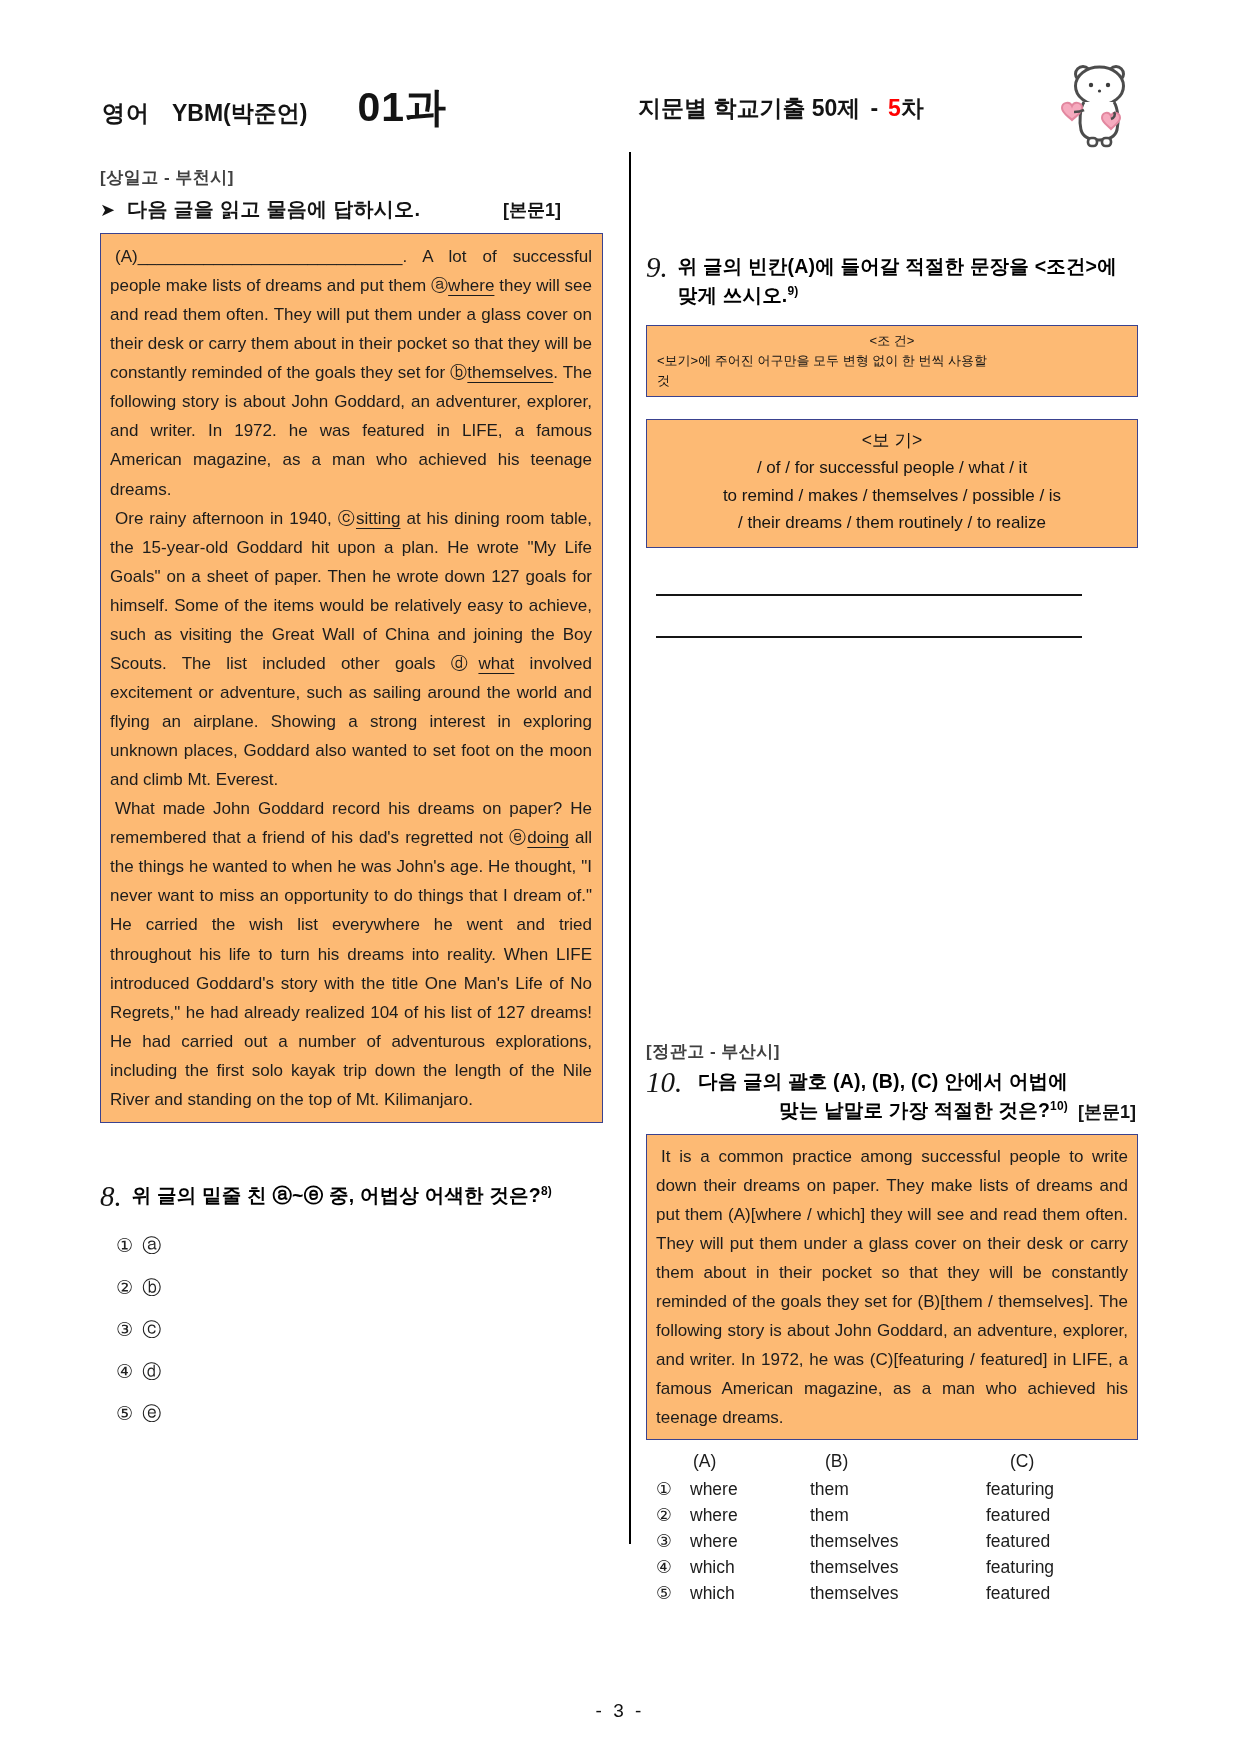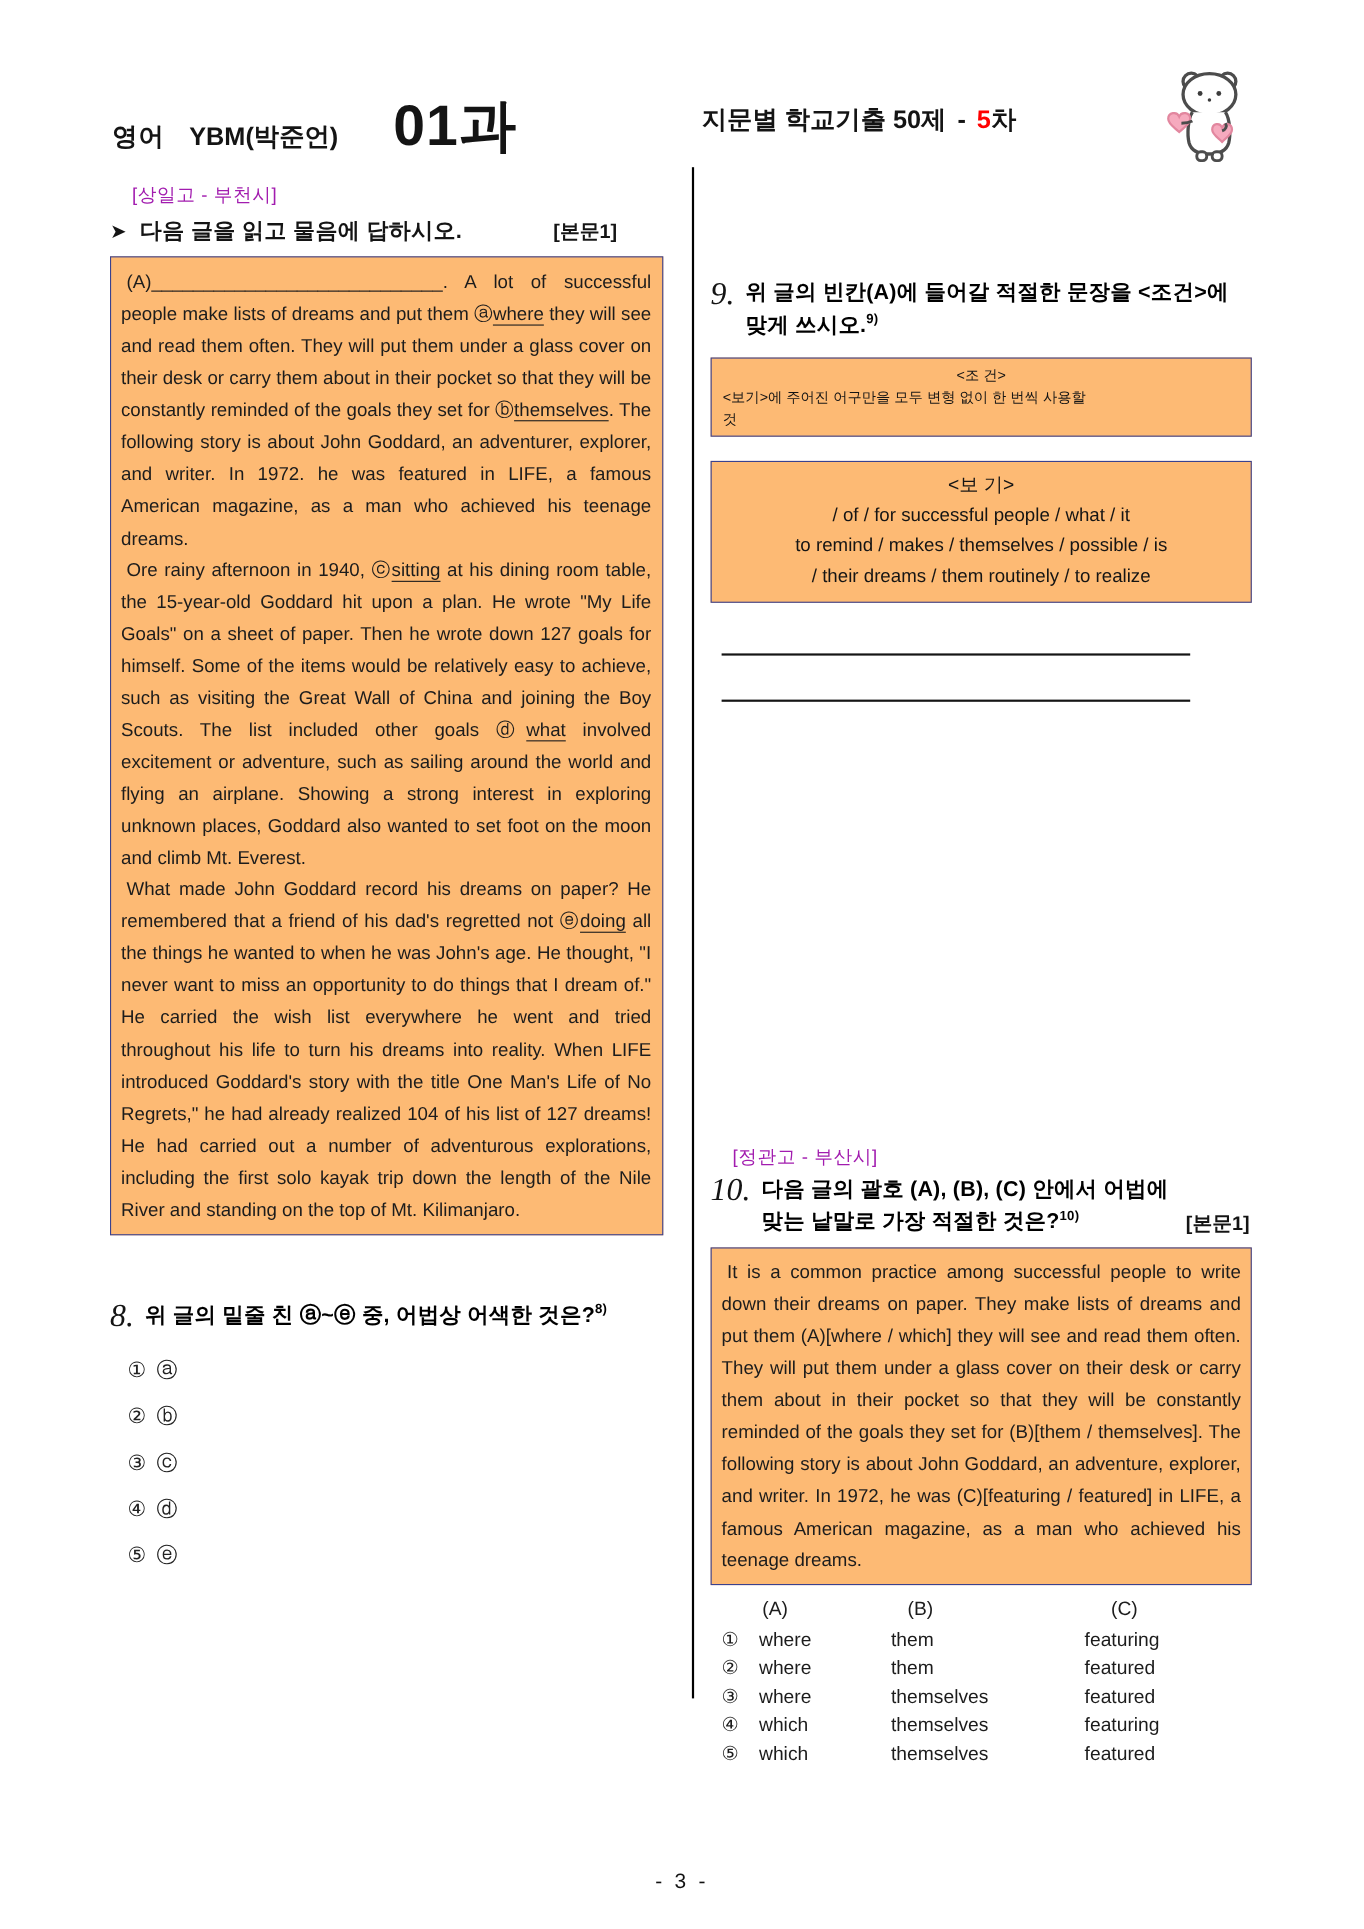--- a/index.html
+++ b/index.html
@@ -5,29 +5,29 @@
   * { margin:0; padding:0; box-sizing:border-box; }
   html,body { background:#ffffff; }
   .page {
     position:relative; width:1240px; height:1754px; background:#fff;
     font-family:"Liberation Sans","DejaVu Sans",sans-serif; color:#141414; overflow:hidden;
   }
   
   .hdr-left { position:absolute; left:102px; top:80px; display:flex; align-items:baseline; }
   .hdr-subject { font-size:23px; font-weight:bold; letter-spacing:1px; }
   .hdr-book { font-size:23px; font-weight:bold; margin-left:22px; }
-  .hdr-lesson { font-size:52px; font-weight:bold; margin-left:50px; letter-spacing:1px; }
+  .hdr-lesson { font-size:41px; font-weight:bold; margin-left:50px; letter-spacing:1px; }
   .hdr-right { position:absolute; left:638px; top:93px; font-size:23px; font-weight:bold; display:flex; align-items:baseline; }
   .hdr-sep { margin:0 10px; }
   .hdr-round { }
   .bear { position:absolute; left:1050px; top:52px; }
   
   .col-divider { position:absolute; left:629px; top:152px; height:1392px; width:0; border-left:2px solid #000; }
   
-  .tag { color:#a21caf; font-weight:normal; font-size:17px; letter-spacing:0.5px;margin-left:20px; }
+  .tag { color:#404040; font-weight:bold; font-size:17px; letter-spacing:0.5px; }
   .qrow { display:flex; align-items:flex-start; position:relative; }
   .qnum { font-family:"Liberation Serif","DejaVu Serif",serif; font-style:italic; font-size:29px; line-height:1.1; margin-right:10px; }
   .qtext { font-weight:bold; font-size:19.5px; line-height:1.5; color:#000; letter-spacing:0.2px; }
   sup.fn { font-size:12px; font-weight:bold; vertical-align:super; }
   .box { border:1.5px solid #3a428f; background:#fdba74; }
   .passage { font-size:17px; line-height:1.71; text-align:justify; color:#1c1c1c; }
   .rich-p, .plain-p { margin:0; text-indent:5px; }
   .u { text-decoration:underline; text-underline-offset:3.5px; text-decoration-thickness:1.4px; }
   
   .left-col { position:absolute; left:100px; top:166px; width:503px; }
@@ -44,21 +44,21 @@
   .rq10 { position:absolute; left:646px; top:1040px; width:492px; }
   .cond-box { margin-top:14px; padding:5px 10px; font-size:13px; line-height:1.55; }
   .cond-title { text-align:center; }
   .ex-box { margin-top:22px; padding:6px 10px 10px 10px; font-size:17.5px; line-height:1.62; }
   .ex-title { text-align:center; }
   .ex-line { text-align:center; font-size:17px; }
   .ans-line { border-bottom:2px solid #151515; width:426px; height:0; margin-left:10px; }
   .ans-line.first { margin-top:46px; }
   .ans-line + .ans-line { margin-top:40px; }
   .rq10 .tag { display:block; }
-  .rq10 .qrow { margin-top:4px; }
+  .rq10 .qrow { margin-top:4px;text-align:right; }
   .q10-src { position:absolute; right:2px; bottom:2px; font-size:18px; font-weight:bold; }
   .q10-box { margin-top:8px; padding:7px 9px; }
   
   .tbl { margin-top:8px; padding-left:10px; font-size:17.5px; color:#1c1c1c; }
   .tbl-row { display:grid; grid-template-columns:34px 120px 176px 1fr; line-height:26px; }
   .tbl-head { display:grid; grid-template-columns:34px 120px 176px 1fr; line-height:26px; margin-bottom:2px; }
   .th-a { grid-column:2; padding-left:3px; }
   .th-b { grid-column:3; padding-left:15px; }
   .th-c { grid-column:4; padding-left:24px; }
   

